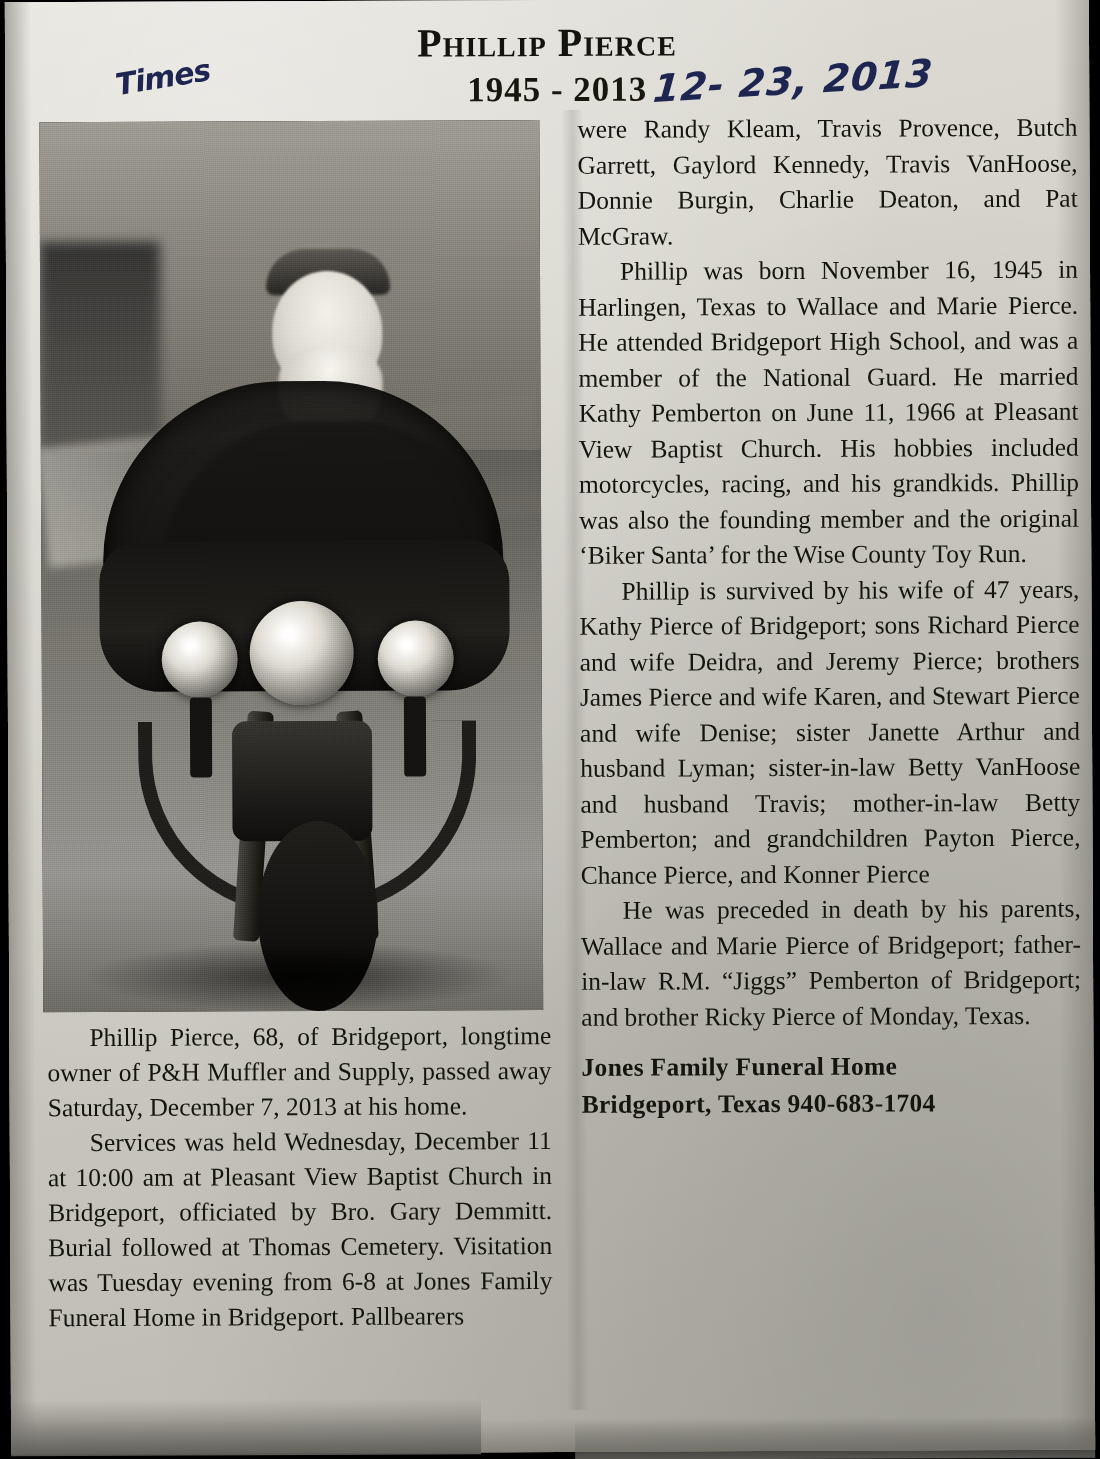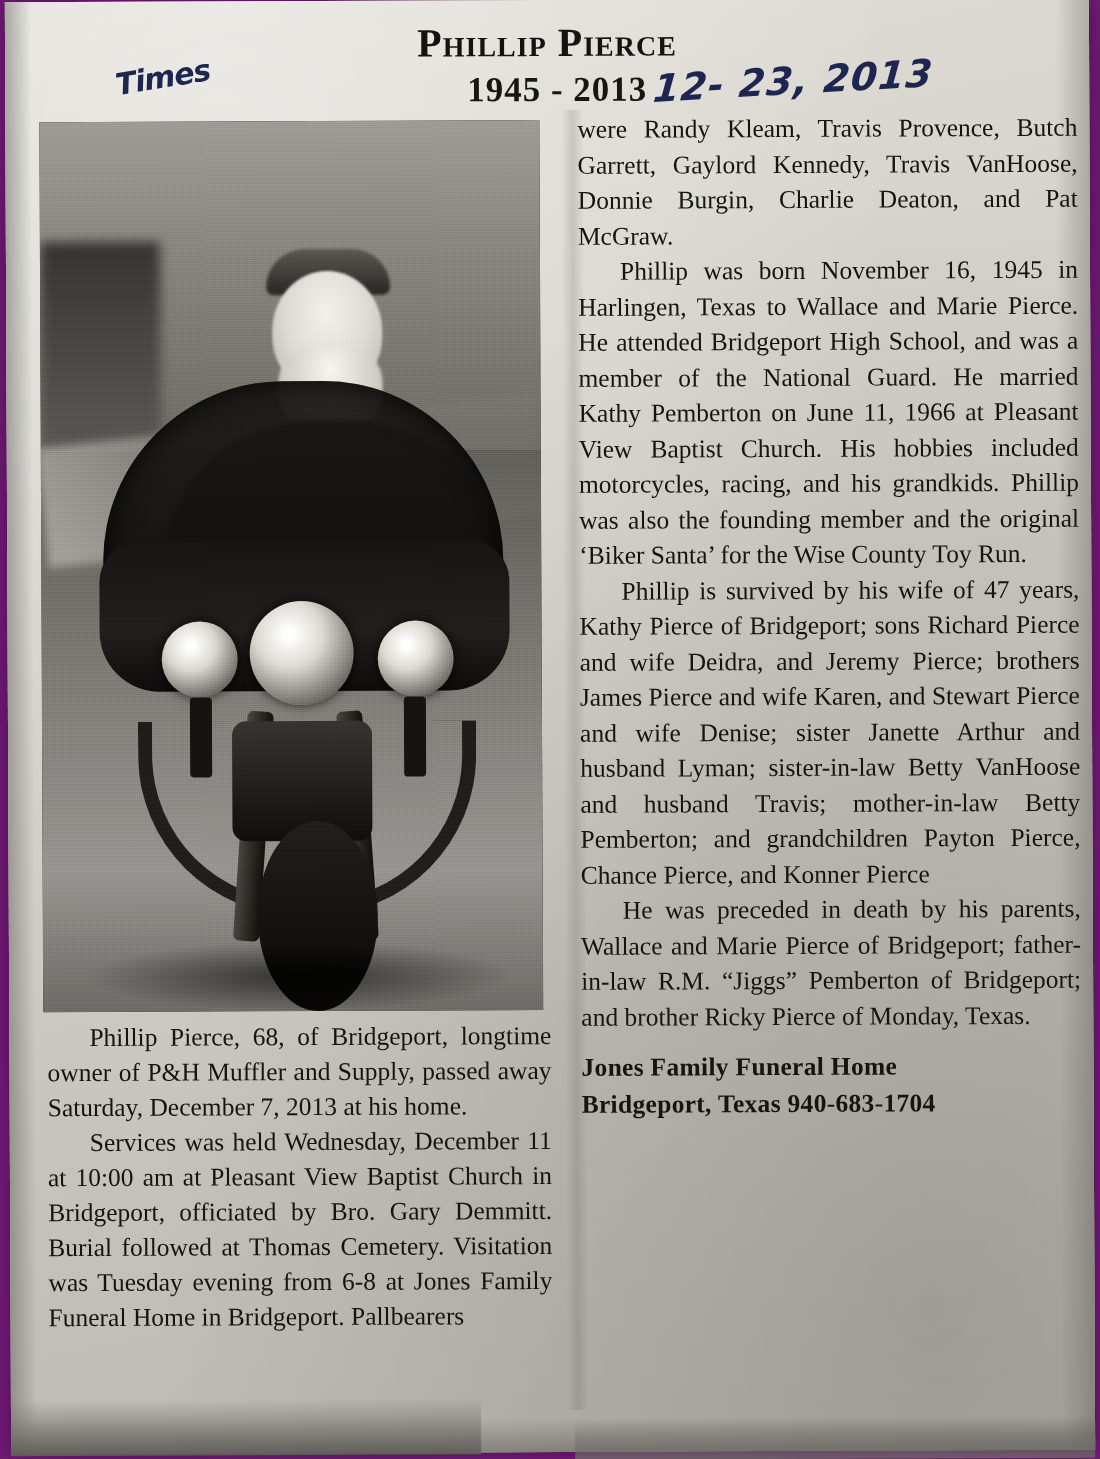--- a/index.html
+++ b/index.html
@@ -5,21 +5,21 @@
   html, body {
     margin: 0;
     padding: 0;
     background: #8d8d8a;
   }
   #page {
     position: relative;
     width: 1100px;
     height: 1459px;
     overflow: hidden;
-    background: #701a75;
+    background: #000000;
     font-family: "Liberation Serif", serif;
   }
   
   #clipping {
     position: absolute;
     left: 8px;
     top: 0px;
     width: 1084px;
     height: 1452px;
     background: #cfcdc6;

